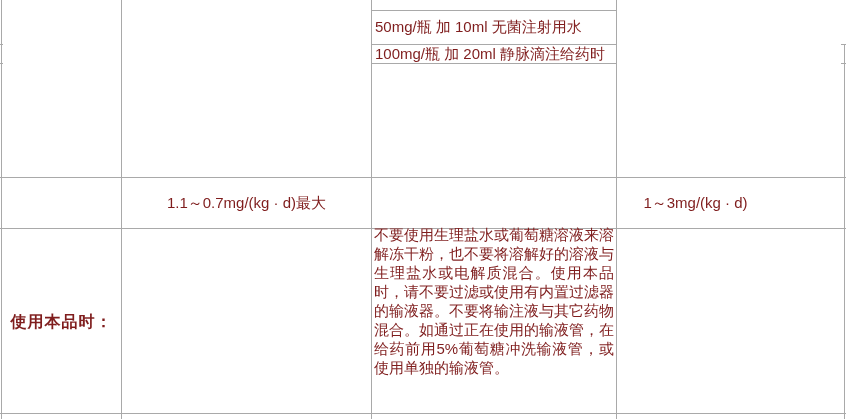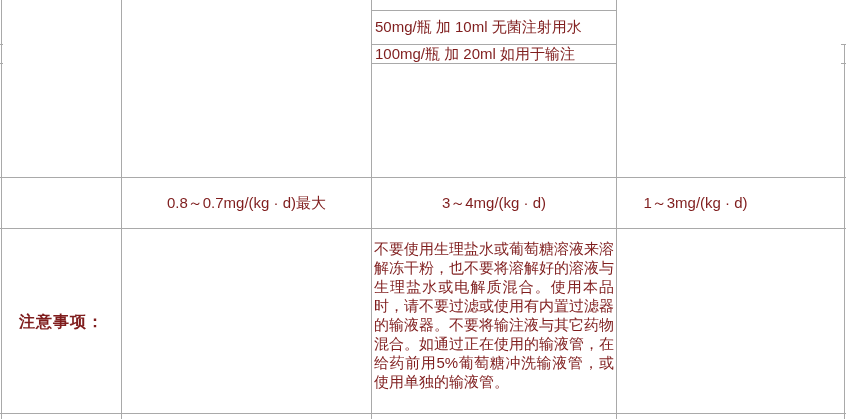--- a/index.html
+++ b/index.html
@@ -45,34 +45,33 @@
   <div class="hl" style="left:0; top:44px; width:3px;"></div>
   <div class="hl" style="left:0; top:63px; width:3px;"></div>
   <div class="hl" style="left:841px; top:44px; width:5px;"></div>
   <div class="hl" style="left:841px; top:63px; width:5px;"></div>
   <div class="hl" style="left:0; top:177px; width:846px;"></div>
   <div class="hl" style="left:0; top:228px; width:846px;"></div>
   <div class="hl" style="left:0; top:413px; width:846px;"></div>
 
   <div class="cell snug" style="left:375px; top:18px; width:238px;">50mg/瓶 加 10ml 无菌注射用水</div>
 
-  <div class="cell snug" style="left:375px; top:45px; width:238px;">100mg/瓶 加 20ml 如用于输注</div>
+  <div class="cell snug" style="left:375px; top:45px; width:238px;">100mg/瓶 加 20ml 静脉滴注给药时</div>
 
 
   <div class="cell center2" style="left:122px; top:178px; width:249px; height:49px;">
-    <span>0.8～0.7mg/(kg · d)最大</span>
+    <span>1.1～0.7mg/(kg · d)最大</span>
   </div>
 
   <div class="cell center2" style="left:372px; top:178px; width:244px; height:49px;">
-    <span>3～4mg/(kg · d)</span>
   </div>
 
   <div class="cell center2" style="left:582px; top:178px; width:227px; height:49px;">
     <span>1～3mg/(kg · d)</span>
   </div>
 
-  <div class="cell label-cell" style="left:2px; top:229px; width:119px; height:184px;">注意事项：</div>
+  <div class="cell label-cell" style="left:2px; top:229px; width:119px; height:184px;">使用本品时：</div>
 
 
-  <div class="cell para" style="left:374px; top:239px; width:240px; height:172px;">不要使用生理盐水或葡萄糖溶液来溶解冻干粉，也不要将溶解好的溶液与生理盐水或电解质混合。使用本品时，请不要过滤或使用有内置过滤器的输液器。不要将输注液与其它药物混合。如通过正在使用的输液管，在给药前用5%葡萄糖冲洗输液管，或使用单独的输液管。</div>
+  <div class="cell para" style="left:374px; top:225px; width:240px; height:172px;">不要使用生理盐水或葡萄糖溶液来溶解冻干粉，也不要将溶解好的溶液与生理盐水或电解质混合。使用本品时，请不要过滤或使用有内置过滤器的输液器。不要将输注液与其它药物混合。如通过正在使用的输液管，在给药前用5%葡萄糖冲洗输液管，或使用单独的输液管。</div>
 
 
 </div>
 
 </body></html>

